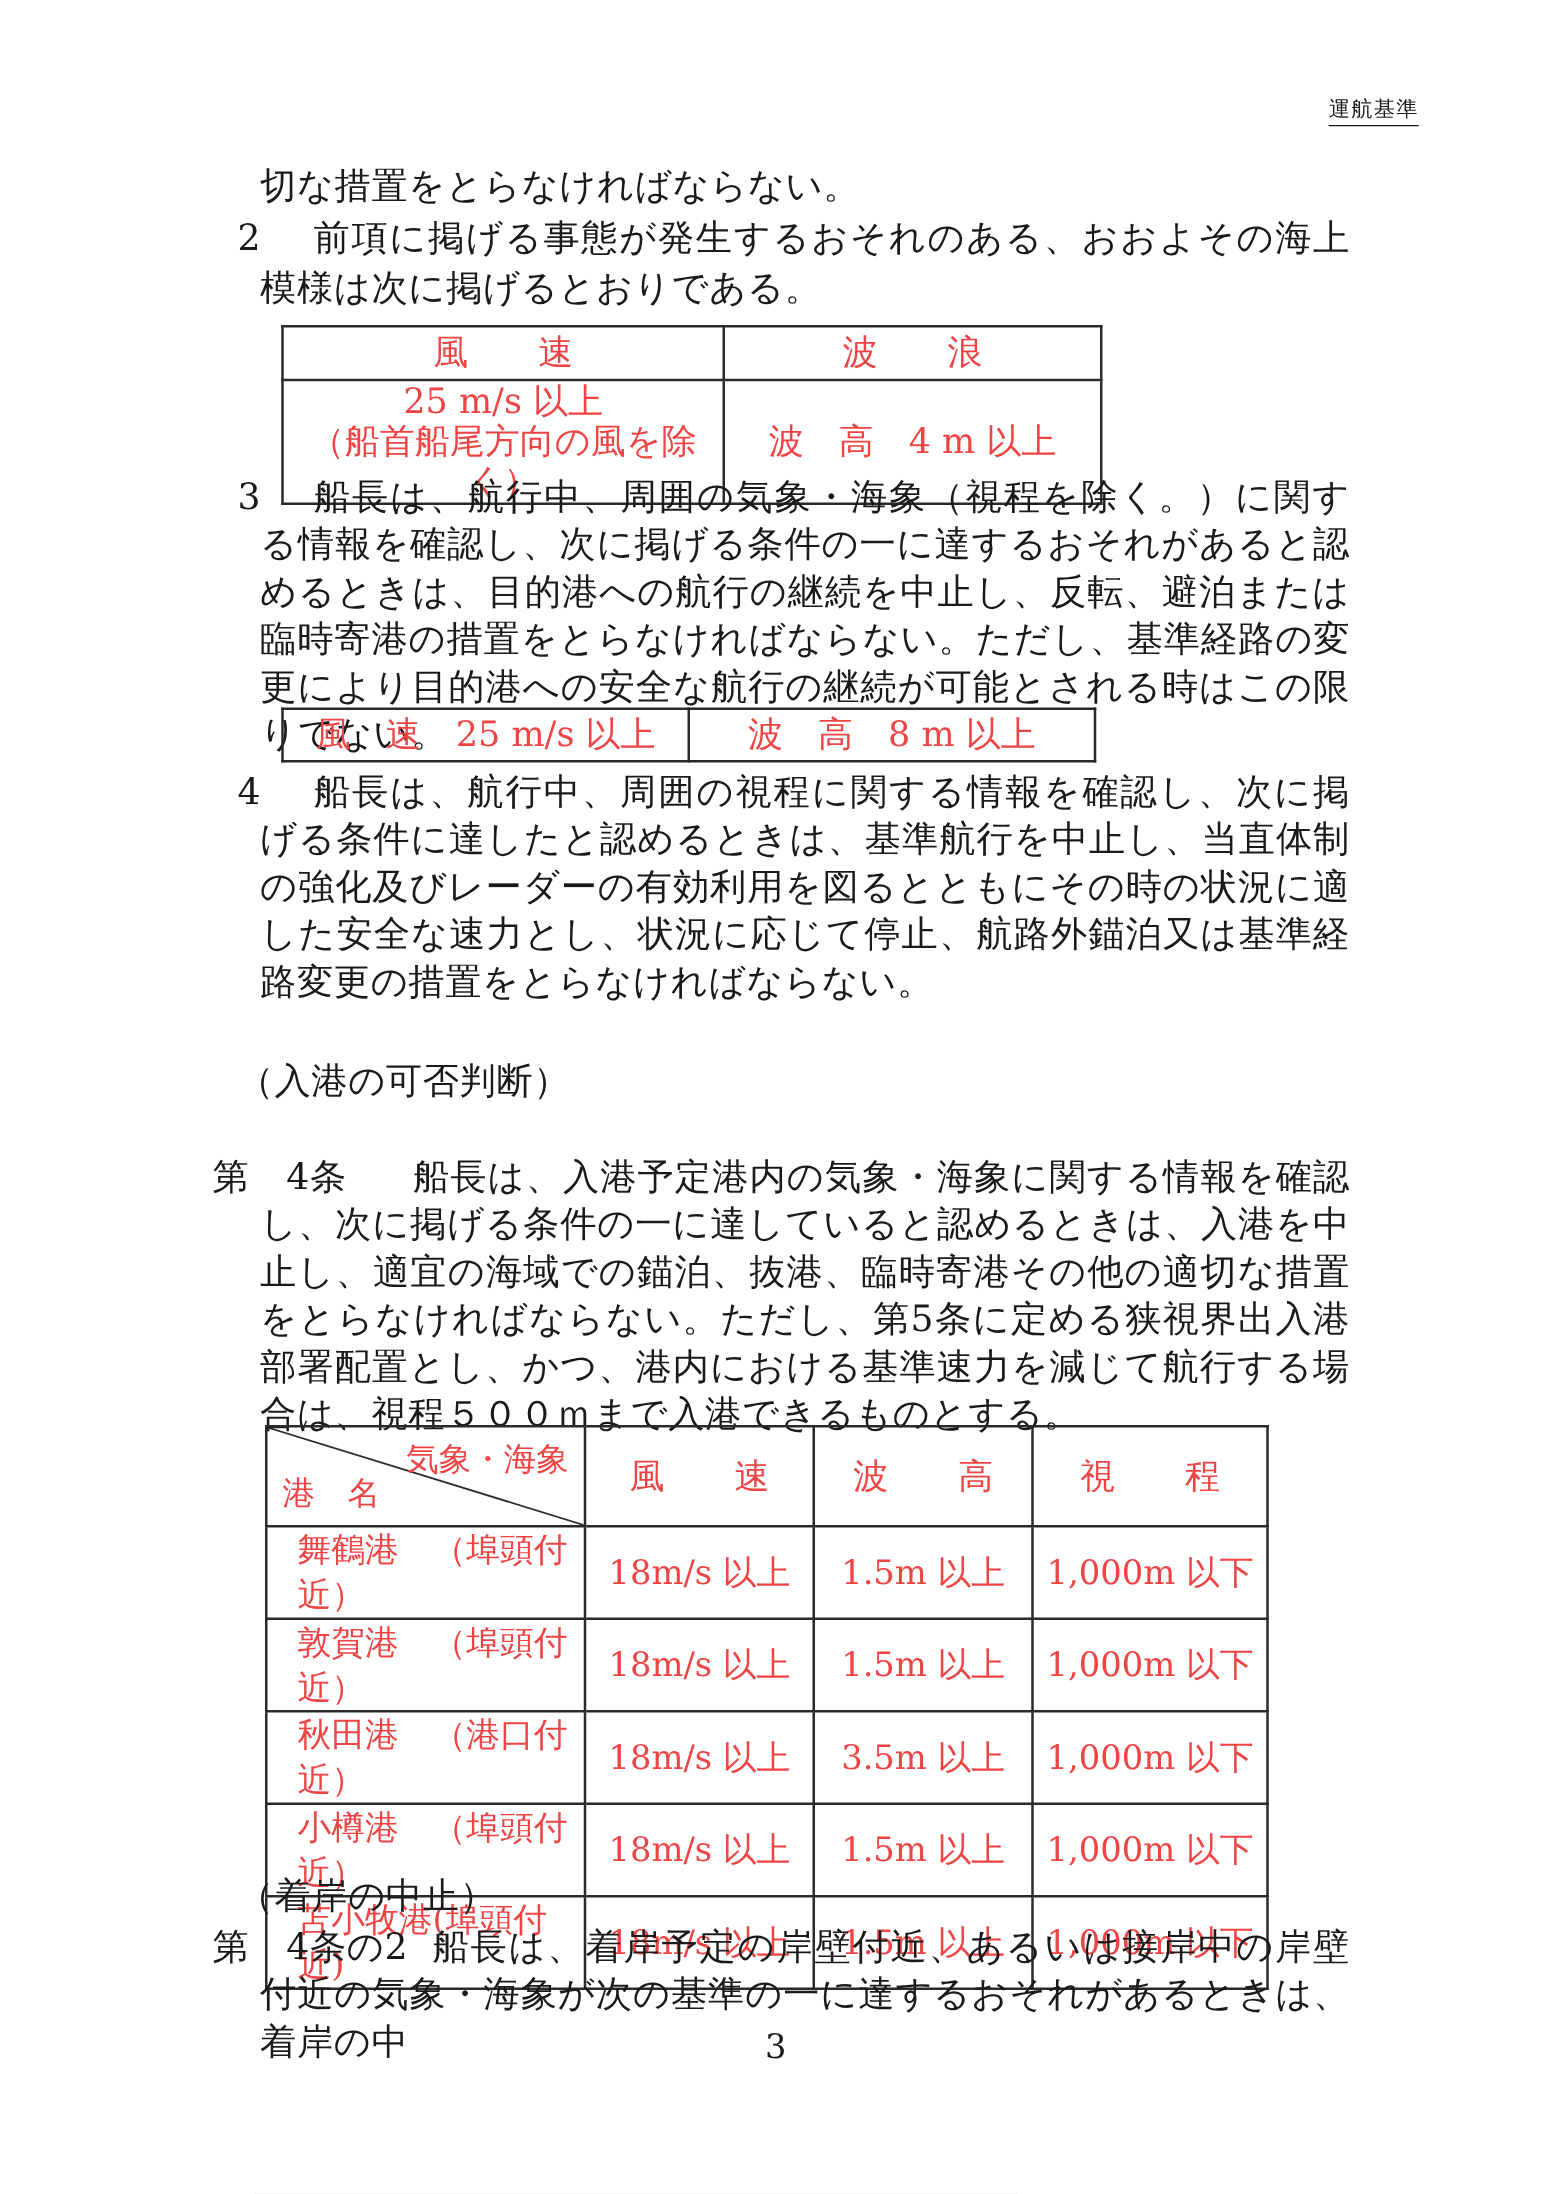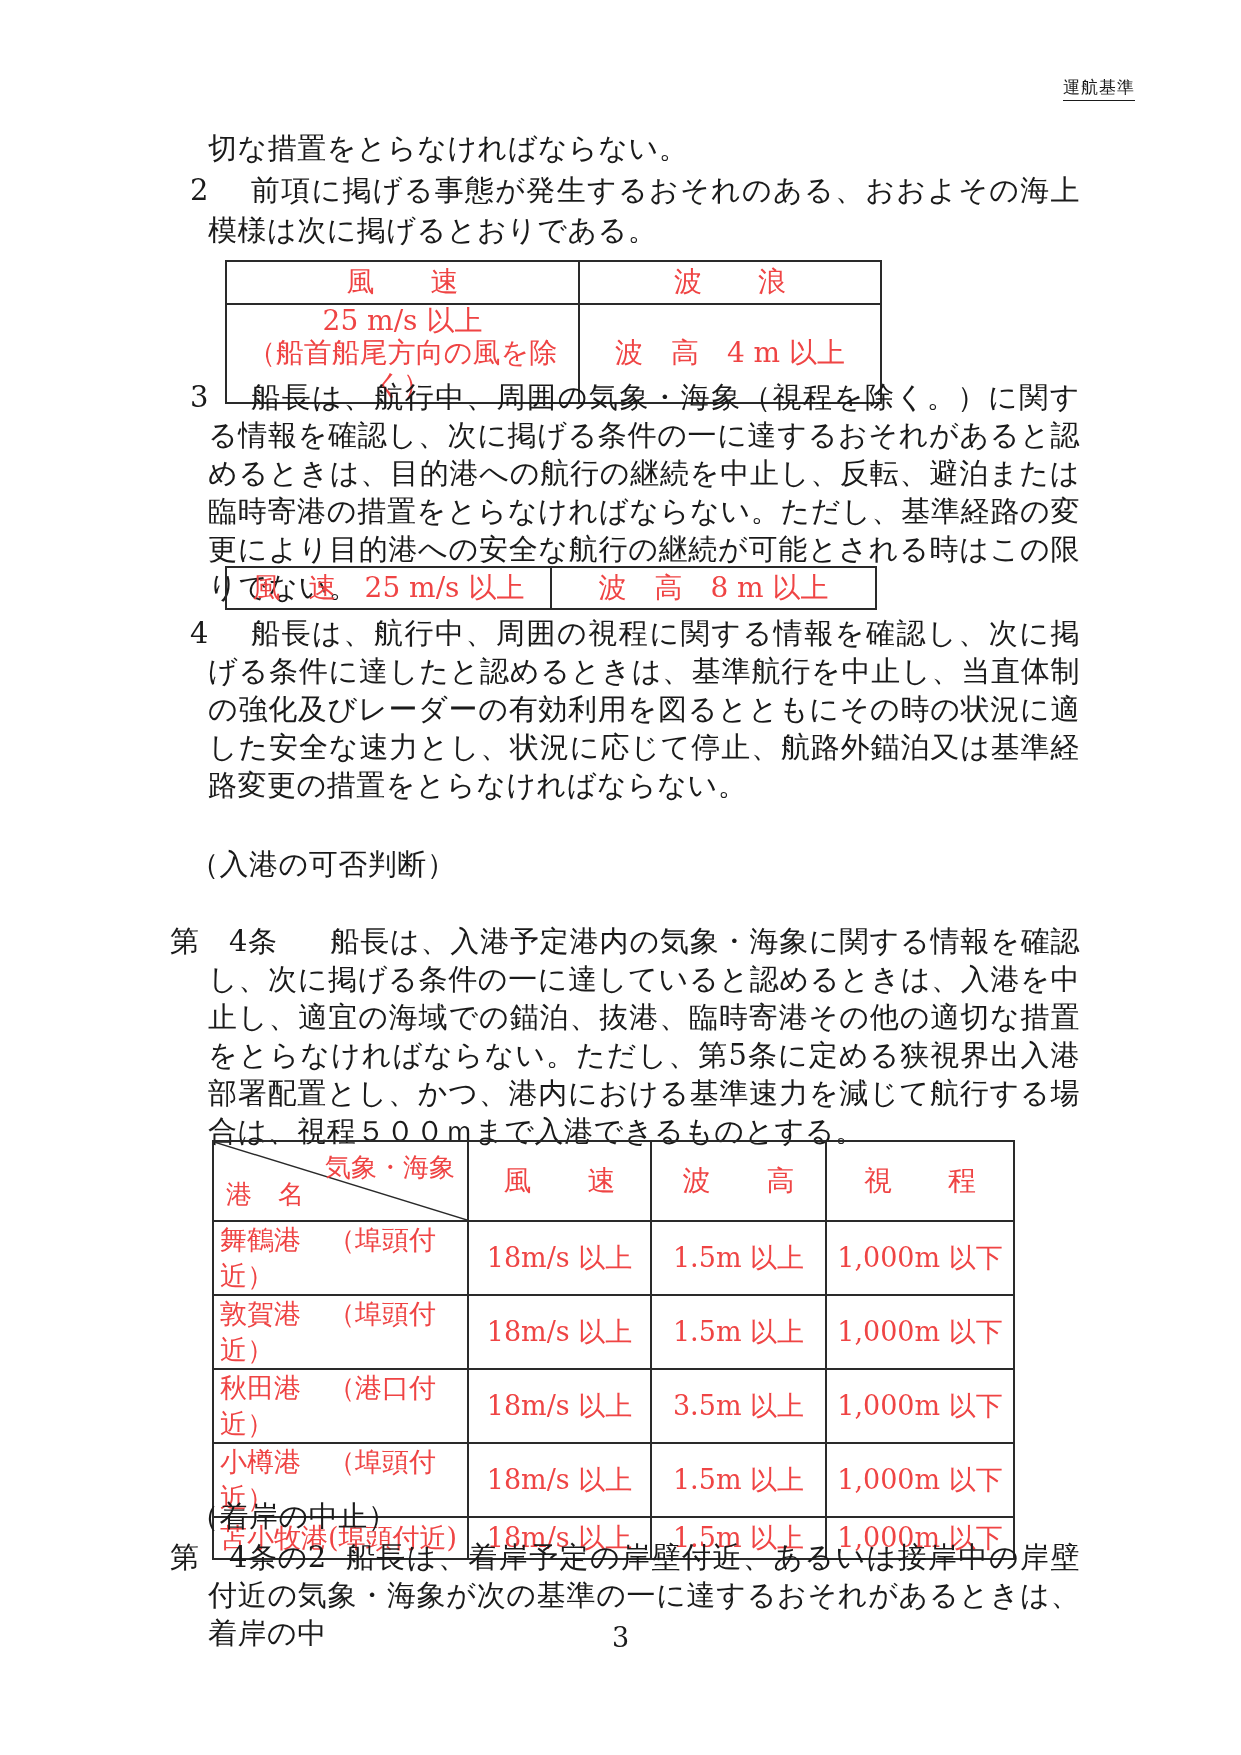--- a/index.html
+++ b/index.html
@@ -69,21 +69,21 @@
     text-align: center;
     vertical-align: middle;
     font-weight: normal;
   }
   .t-small td, .t-small th { line-height: 1.15; }
   .cell-2line { line-height: 32px; border-radius: 26px; }
   
   .port-table td { height: 40px; }
   .port-table td.port-name {
     text-align: left;
-    padding-left: 6px;
+    padding-left: 24px;
     font-size: 27px;
   }
   .port-table td.val { font-size: 27px; }
   .port-table .head-row td { height: 78px; font-size: 28px; }
   .corner-cell {
     position: relative;
     overflow: hidden;
   }
   .corner-cell svg {
     position: absolute;

